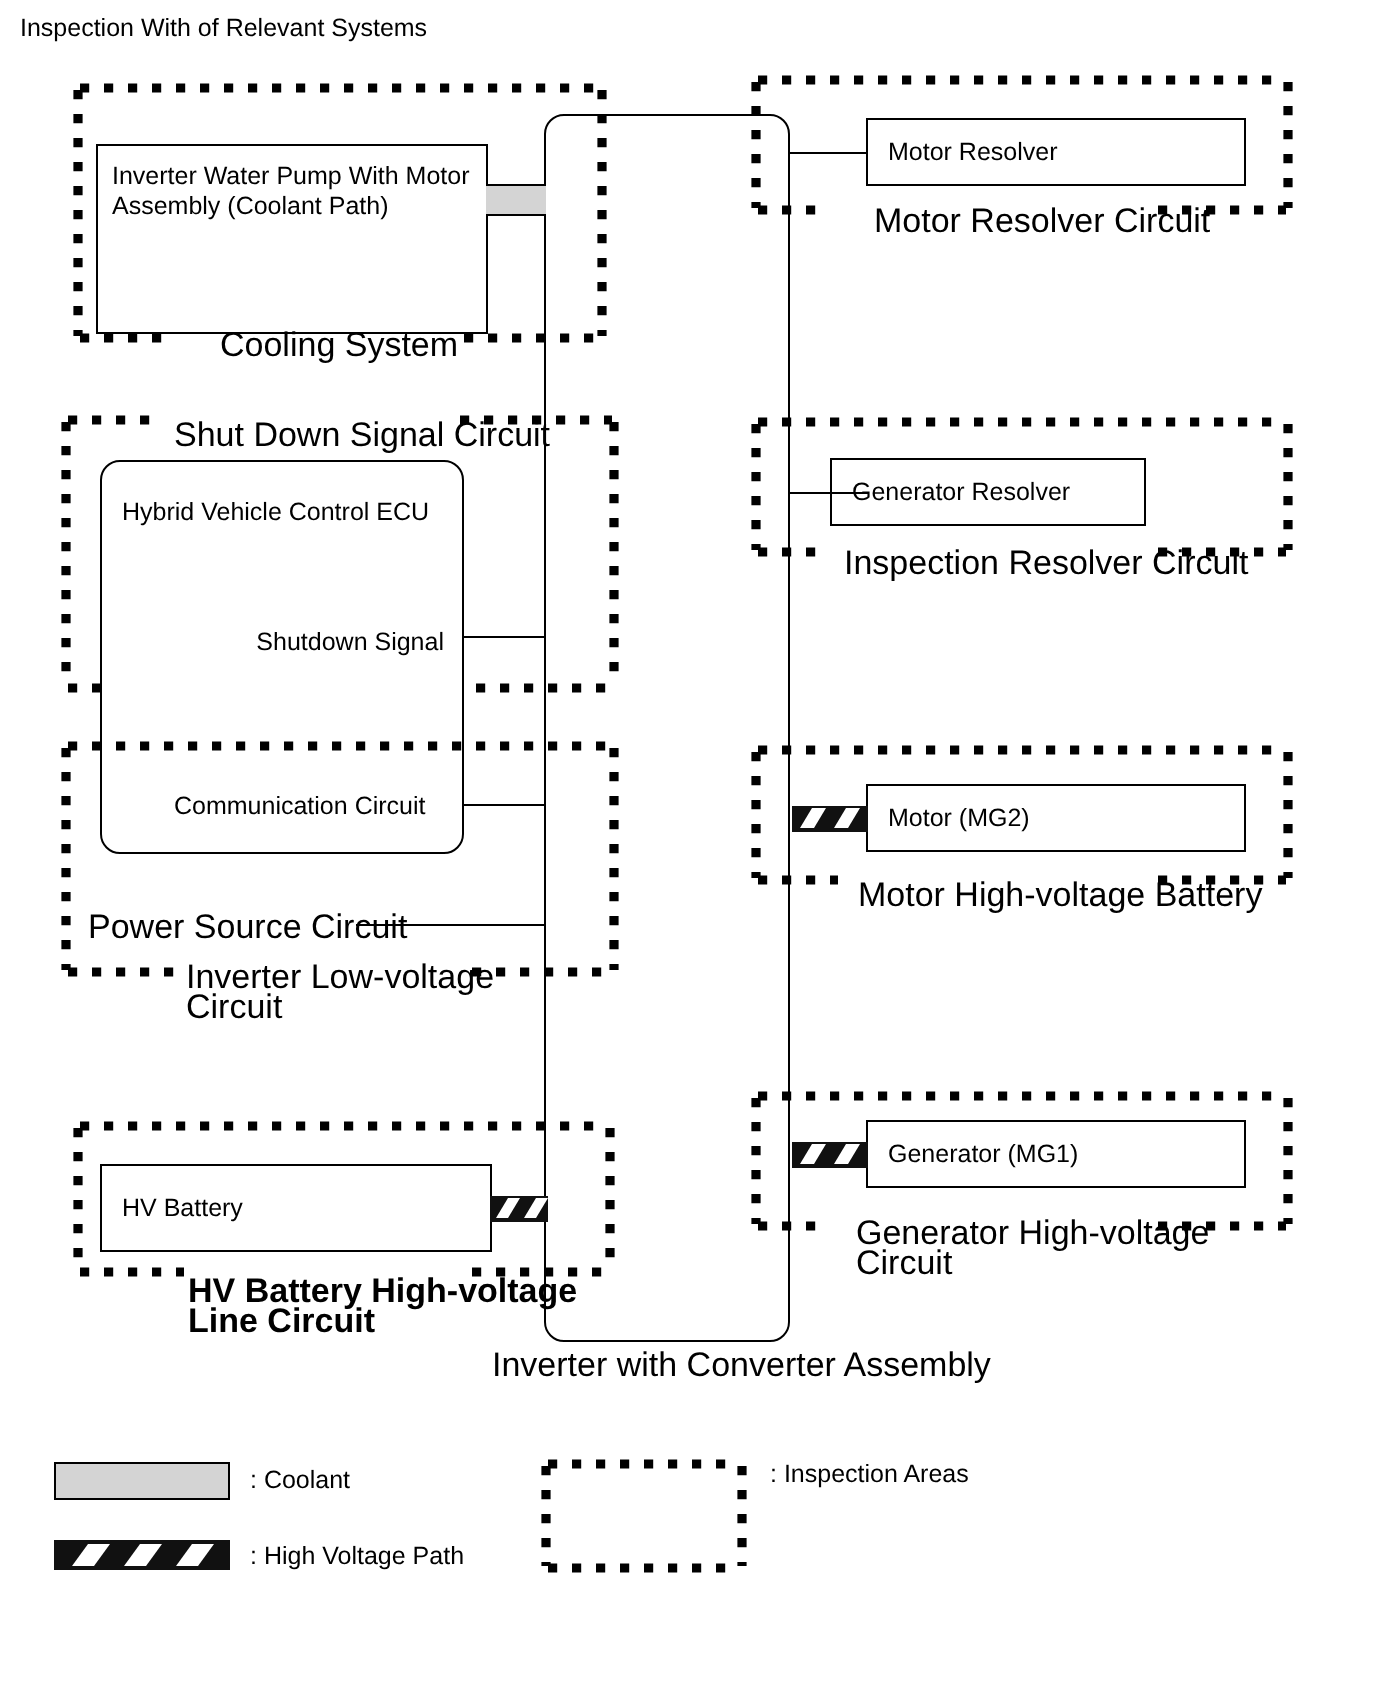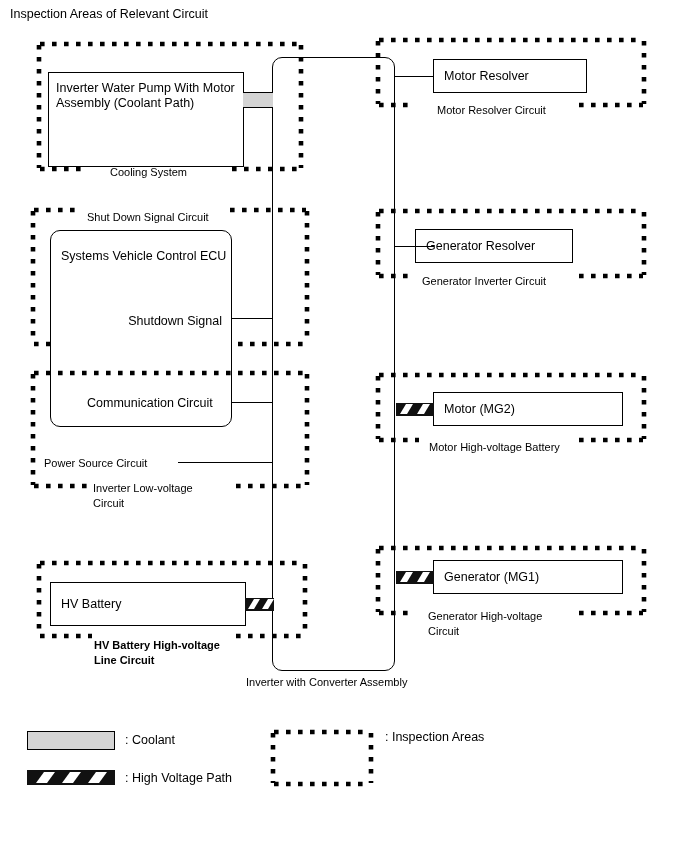--- a/index.html
+++ b/index.html
@@ -8,21 +8,21 @@
     color:#000000;
     -webkit-font-smoothing:antialiased;
   }
   #page{
     position:relative;
     width:688px;
     height:852px;
     overflow:hidden;
     background:#ffffff;
   }
-  .t{position:absolute;font-size:11px;line-height:15px;white-space:pre;color:#000;}
+  .t{position:absolute;font-size:17px;line-height:15px;white-space:pre;color:#000;}
   .title{left:10px;top:7px;font-size:12.5px;}
 
   
   .box{
     position:absolute;
     background:#ffffff;
     border:1.4px solid #000000;
     box-sizing:border-box;
   }
   .box .lbl{
@@ -60,21 +60,21 @@
   .hv{position:absolute;}
   .hv svg{display:block;}
 
   .legend-label{position:absolute;font-size:12.5px;white-space:pre;}
 </style>
 </head>
 <body>
 
 <div id="page">
 
-  <div class="t title">Inspection Areas of Relevant Circuit</div>
+  <div class="t title">Inspection With of Relevant Systems</div>
 
   <div class="box rbox" style="left:272px;top:57px;width:123px;height:614px;"></div>
   <div class="t" style="left:246px;top:675px;">Inverter with Converter Assembly</div>
 
   <div class="dashwrap" style="left:36px;top:41px;">
     <svg width="268" height="131" viewBox="0 0 268 131">
 
       <path d="M4 3 H264" stroke="#000" stroke-width="4.6" stroke-dasharray="4.6 7.4" stroke-linecap="butt" fill="none"></path>
 
       <path d="M265 4 V127" stroke="#000" stroke-width="4.6" stroke-dasharray="4.6 7.4" stroke-linecap="butt" fill="none"></path>
@@ -98,21 +98,21 @@
       <path d="M4 3 H50" stroke="#000" stroke-width="4.6" stroke-dasharray="4.6 7.4" stroke-linecap="butt" fill="none"></path>
       <path d="M200 3 H276" stroke="#000" stroke-width="4.6" stroke-dasharray="4.6 7.4" stroke-linecap="butt" fill="none"></path>
       <path d="M277 4 V136" stroke="#000" stroke-width="4.6" stroke-dasharray="4.6 7.4" stroke-linecap="butt" fill="none"></path>
       <path d="M3 4 V136" stroke="#000" stroke-width="4.6" stroke-dasharray="4.6 7.4" stroke-linecap="butt" fill="none"></path>
       <path d="M4 137 H276" stroke="#000" stroke-width="4.6" stroke-dasharray="4.6 7.4" stroke-linecap="butt" fill="none"></path>
     </svg>
   </div>
   <div class="t" style="left:87px;top:210px;">Shut Down Signal Circuit</div>
 
   <div class="box rbox" style="left:50px;top:230px;width:182px;height:197px;">
-    <span class="lbl" style="left:10px;top:18px;">Systems Vehicle Control ECU</span>
+    <span class="lbl" style="left:10px;top:18px;">Hybrid Vehicle Control ECU</span>
     <span class="lbl" style="right:9px;top:83px;">Shutdown Signal</span>
     <span class="lbl" style="left:36px;top:165px;">Communication Circuit</span>
   </div>
 
   <div class="ln lnh" style="left:232px;top:318px;width:41px;"></div>
 
   <div class="dashwrap" style="left:30px;top:370px;">
     <svg width="280" height="119" viewBox="0 0 280 119">
       <path d="M4 3 H276" stroke="#000" stroke-width="4.6" stroke-dasharray="4.6 7.4" stroke-linecap="butt" fill="none"></path>
       <path d="M277 4 V115" stroke="#000" stroke-width="4.6" stroke-dasharray="4.6 7.4" stroke-linecap="butt" fill="none"></path>
@@ -154,40 +154,40 @@
 
   <div class="dashwrap" style="left:375px;top:37px;">
     <svg width="272" height="71" viewBox="0 0 272 71">
       <path d="M4 3 H268" stroke="#000" stroke-width="4.6" stroke-dasharray="4.6 7.4" stroke-linecap="butt" fill="none"></path>
       <path d="M269 4 V67" stroke="#000" stroke-width="4.6" stroke-dasharray="4.6 7.4" stroke-linecap="butt" fill="none"></path>
       <path d="M3 4 V67" stroke="#000" stroke-width="4.6" stroke-dasharray="4.6 7.4" stroke-linecap="butt" fill="none"></path>
       <path d="M4 68 H40" stroke="#000" stroke-width="4.6" stroke-dasharray="4.6 7.4" stroke-linecap="butt" fill="none"></path>
       <path d="M204 68 H268" stroke="#000" stroke-width="4.6" stroke-dasharray="4.6 7.4" stroke-linecap="butt" fill="none"></path>
     </svg>
   </div>
-  <div class="box" style="left:433px;top:59px;width:154px;height:34px;text-align:right;">
+  <div class="box" style="left:433px;top:59px;width:190px;height:34px;text-align:right;">
     <span class="lbl" style="left:10px;top:9px;">Motor Resolver</span>
   </div>
   <div class="ln lnh" style="left:395px;top:76px;width:39px;"></div>
   <div class="t" style="left:437px;top:103px;">Motor Resolver Circuit</div>
 
   <div class="dashwrap" style="left:375px;top:208px;">
     <svg width="272" height="71" viewBox="0 0 272 71">
       <path d="M4 3 H268" stroke="#000" stroke-width="4.6" stroke-dasharray="4.6 7.4" stroke-linecap="butt" fill="none"></path>
       <path d="M269 4 V67" stroke="#000" stroke-width="4.6" stroke-dasharray="4.6 7.4" stroke-linecap="butt" fill="none"></path>
       <path d="M3 4 V67" stroke="#000" stroke-width="4.6" stroke-dasharray="4.6 7.4" stroke-linecap="butt" fill="none"></path>
       <path d="M4 68 H38" stroke="#000" stroke-width="4.6" stroke-dasharray="4.6 7.4" stroke-linecap="butt" fill="none"></path>
       <path d="M204 68 H268" stroke="#000" stroke-width="4.6" stroke-dasharray="4.6 7.4" stroke-linecap="butt" fill="none"></path>
     </svg>
   </div>
   <div class="box" style="left:415px;top:229px;width:158px;height:34px;">
     <span class="lbl" style="left:10px;top:9px;">Generator Resolver</span>
   </div>
   <div class="ln lnh" style="left:395px;top:246px;width:39px;"></div>
-  <div class="t" style="left:422px;top:274px;">Generator Inverter Circuit</div>
+  <div class="t" style="left:422px;top:274px;">Inspection Resolver Circuit</div>
 
   <div class="dashwrap" style="left:375px;top:372px;">
     <svg width="272" height="71" viewBox="0 0 272 71">
       <path d="M4 3 H268" stroke="#000" stroke-width="4.6" stroke-dasharray="4.6 7.4" stroke-linecap="butt" fill="none"></path>
       <path d="M269 4 V67" stroke="#000" stroke-width="4.6" stroke-dasharray="4.6 7.4" stroke-linecap="butt" fill="none"></path>
       <path d="M3 4 V67" stroke="#000" stroke-width="4.6" stroke-dasharray="4.6 7.4" stroke-linecap="butt" fill="none"></path>
       <path d="M4 68 H44" stroke="#000" stroke-width="4.6" stroke-dasharray="4.6 7.4" stroke-linecap="butt" fill="none"></path>
       <path d="M204 68 H268" stroke="#000" stroke-width="4.6" stroke-dasharray="4.6 7.4" stroke-linecap="butt" fill="none"></path>
     </svg>
   </div>

